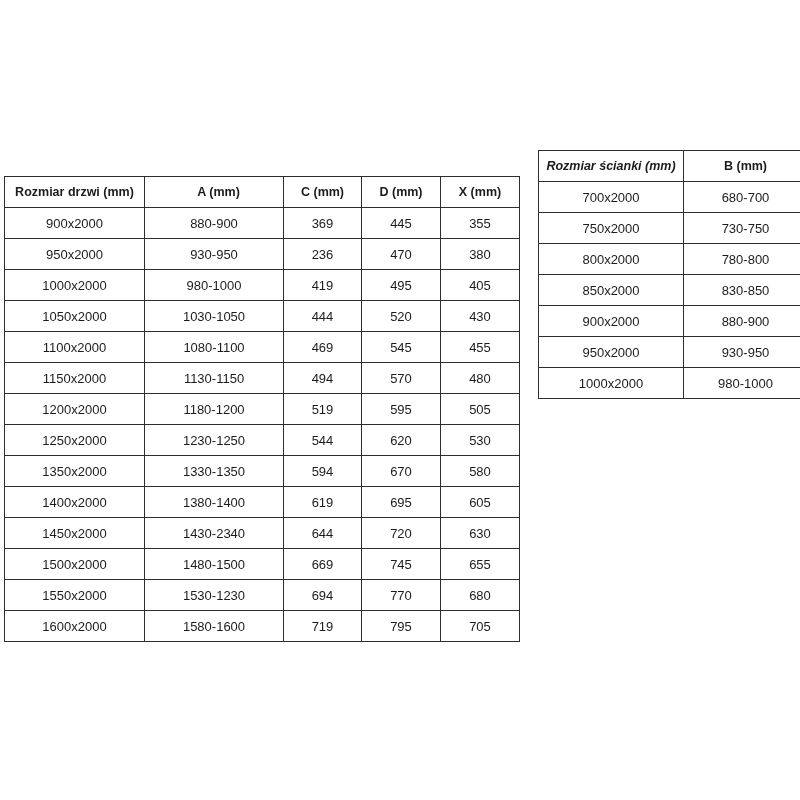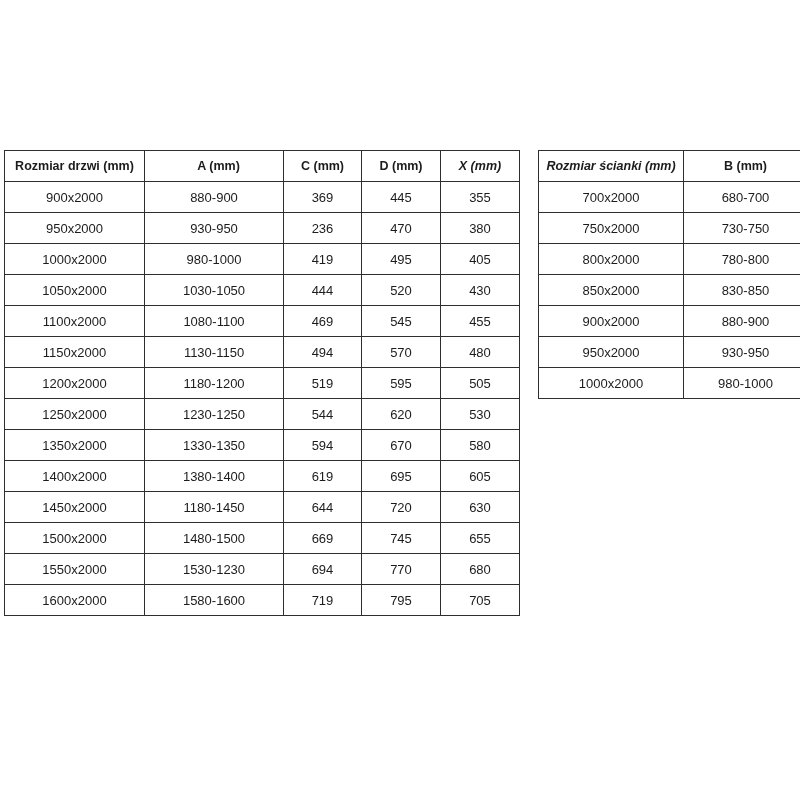--- a/index.html
+++ b/index.html
@@ -28,26 +28,26 @@
     height: 30px;
     padding: 0 2px;
     font-size: 13px;
     white-space: nowrap;
     overflow: hidden;
   }
   .spec-table th {
     font-weight: bold;
     font-size: 12.5px;
   }
-  #door-table { left: 4px; width: 481px; }
+  #door-table { left: 4px; width: 481px; margin-top: 26px; }
   #door-table th:nth-child(1) { width: 135px; }
   #door-table th:nth-child(2) { width: 125px; padding-left: 11px; }
   #door-table th:nth-child(3) { width: 73px; }
   #door-table th:nth-child(4) { width: 74px; }
-  #door-table th:nth-child(5) { width: 74px; font-style: italic; }
+  #door-table th:nth-child(5) { width: 74px; }
 
   #wall-table { left: 538px; width: 259px; }
   #wall-table th:nth-child(1) { width: 140px; font-style: italic; }
   #wall-table th:nth-child(2) { width: 119px; }
 </style>
 </head>
 <body>
 
 <table id="door-table" class="spec-table">
     <thead>
@@ -125,21 +125,21 @@
       </tr>
       <tr>
         <td>1400x2000</td>
         <td>1380-1400</td>
         <td>619</td>
         <td>695</td>
         <td>605</td>
       </tr>
       <tr>
         <td>1450x2000</td>
-        <td>1180-1450</td>
+        <td>1430-2340</td>
         <td>644</td>
         <td>720</td>
         <td>630</td>
       </tr>
       <tr>
         <td>1500x2000</td>
         <td>1480-1500</td>
         <td>669</td>
         <td>745</td>
         <td>655</td>

